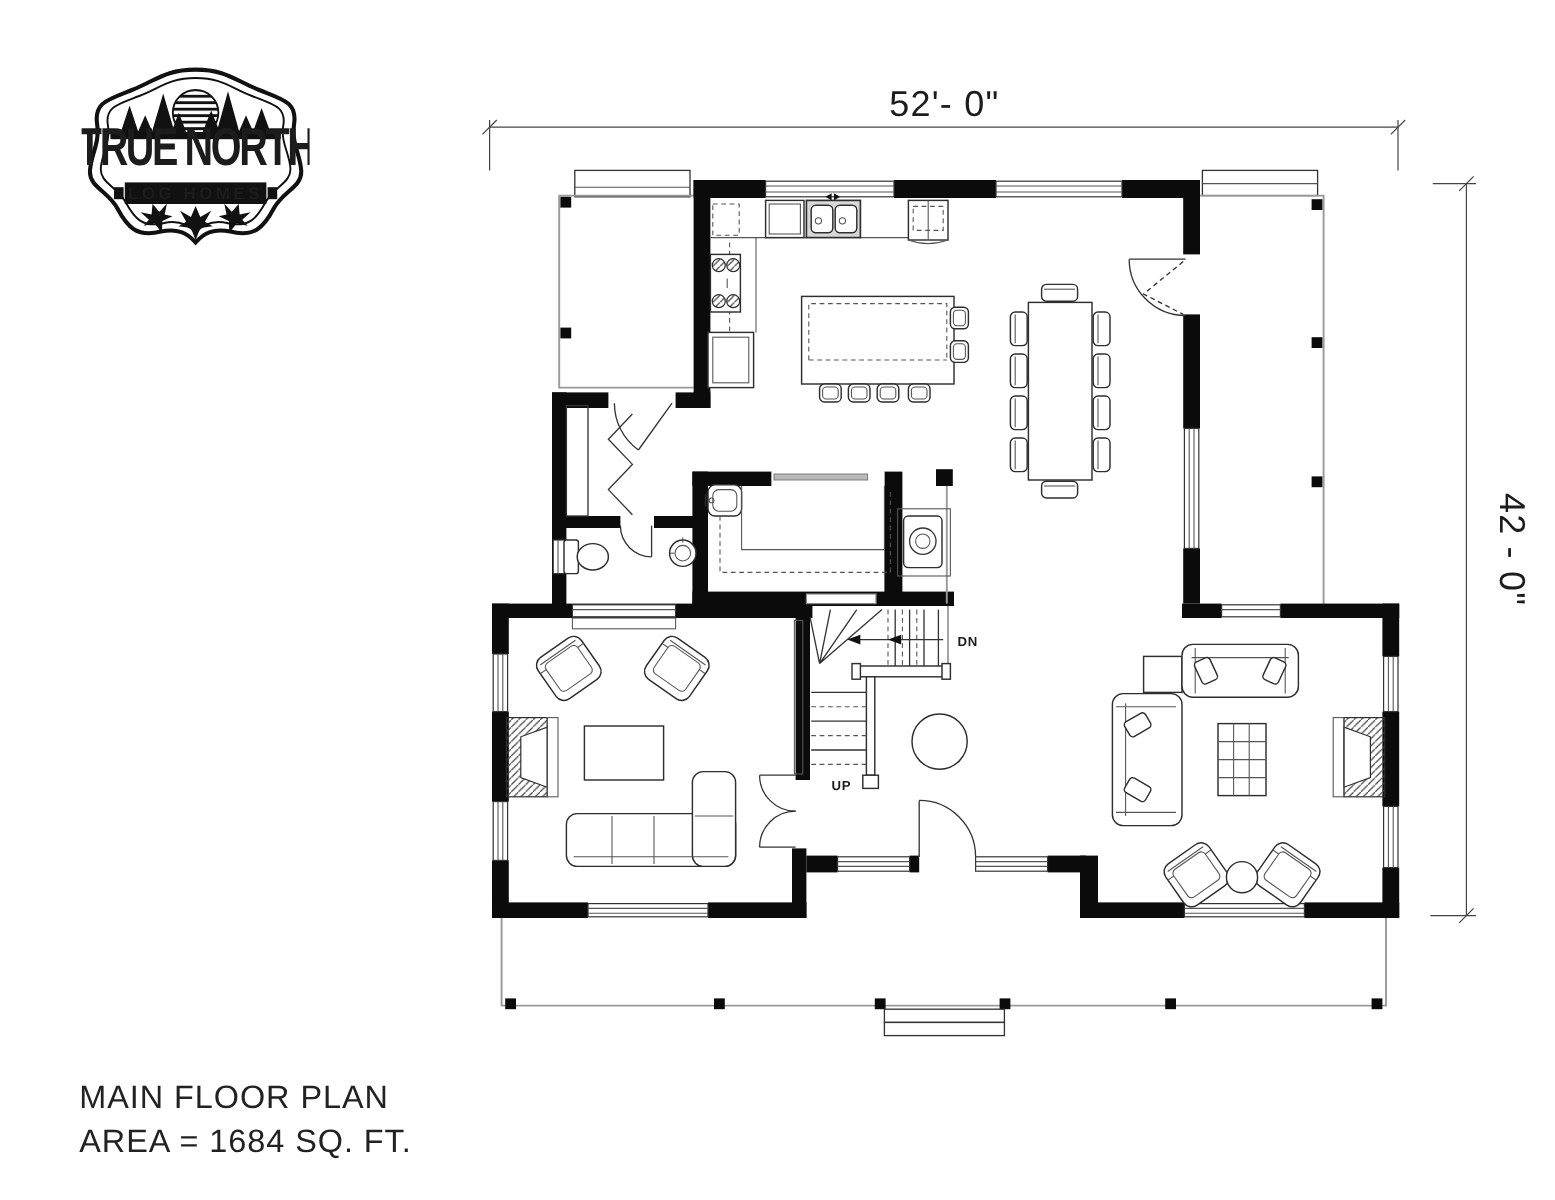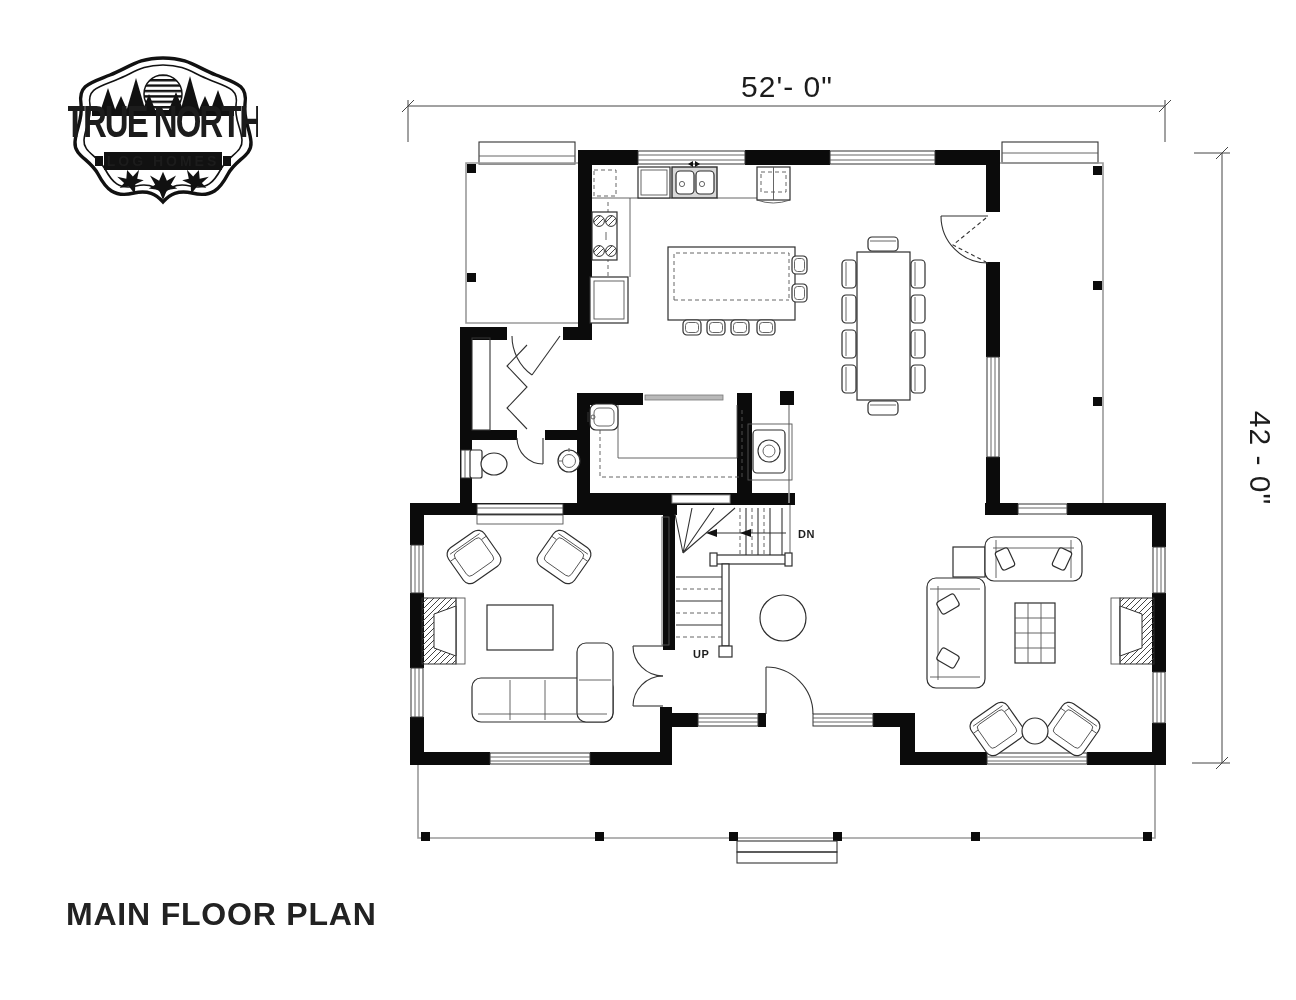--- a/index.html
+++ b/index.html
@@ -2,21 +2,21 @@
 <html><head>
 <meta charset="utf-8">
 <style>
   html,body{margin:0;padding:0;background:#ffffff;}
   .page{position:relative;width:1296px;height:1000px;background:#fff;overflow:hidden;
         font-family:"Liberation Sans",sans-serif;}
   svg text{font-family:"Liberation Sans",sans-serif;fill:#1c1c1c;}
   .dim-text{font-size:30px;letter-spacing:1px;fill:#1c1c1c;}
   .stair-text{font-size:11px;font-weight:bold;letter-spacing:0.5px;}
   .title-block{position:absolute;left:66px;top:896px;color:#222;
-       font-size:32px;line-height:37px;letter-spacing:0.8px;font-weight:700;}
+       font-size:27px;line-height:37px;letter-spacing:0.8px;font-weight:400;}
   .wall{fill:#0b0b0b;stroke:none;}
   .thin{fill:none;stroke:#333;stroke-width:1.1;}
   .thin2{fill:none;stroke:#555;stroke-width:0.9;}
   .lt{fill:none;stroke:#9a9a9a;stroke-width:1.6;}
   .furn{fill:#fff;stroke:#2e2e2e;stroke-width:1.2;}
   .dash{stroke-dasharray:4 3;}
   .dimline{stroke:#444;stroke-width:1;fill:none;}
   .post{fill:#0b0b0b;}
   .winbox{fill:#fff;stroke:#333;stroke-width:1;}
 </style>
@@ -491,15 +491,16 @@
       <use href="#leaf" transform="translate(63,130) scale(1.15) rotate(-18)"></use>
       <use href="#leaf" transform="translate(95,134) scale(1.3)"></use>
       <use href="#leaf" transform="translate(127,130) scale(1.15) rotate(18)"></use>
     </g>
   </g>
 </svg>
 
 
 <div class="title-block">
   <div>MAIN FLOOR PLAN</div>
+  <div>AREA = 1684 SQ. FT.</div>
 </div>
 
 </div>
 
 </body></html>

